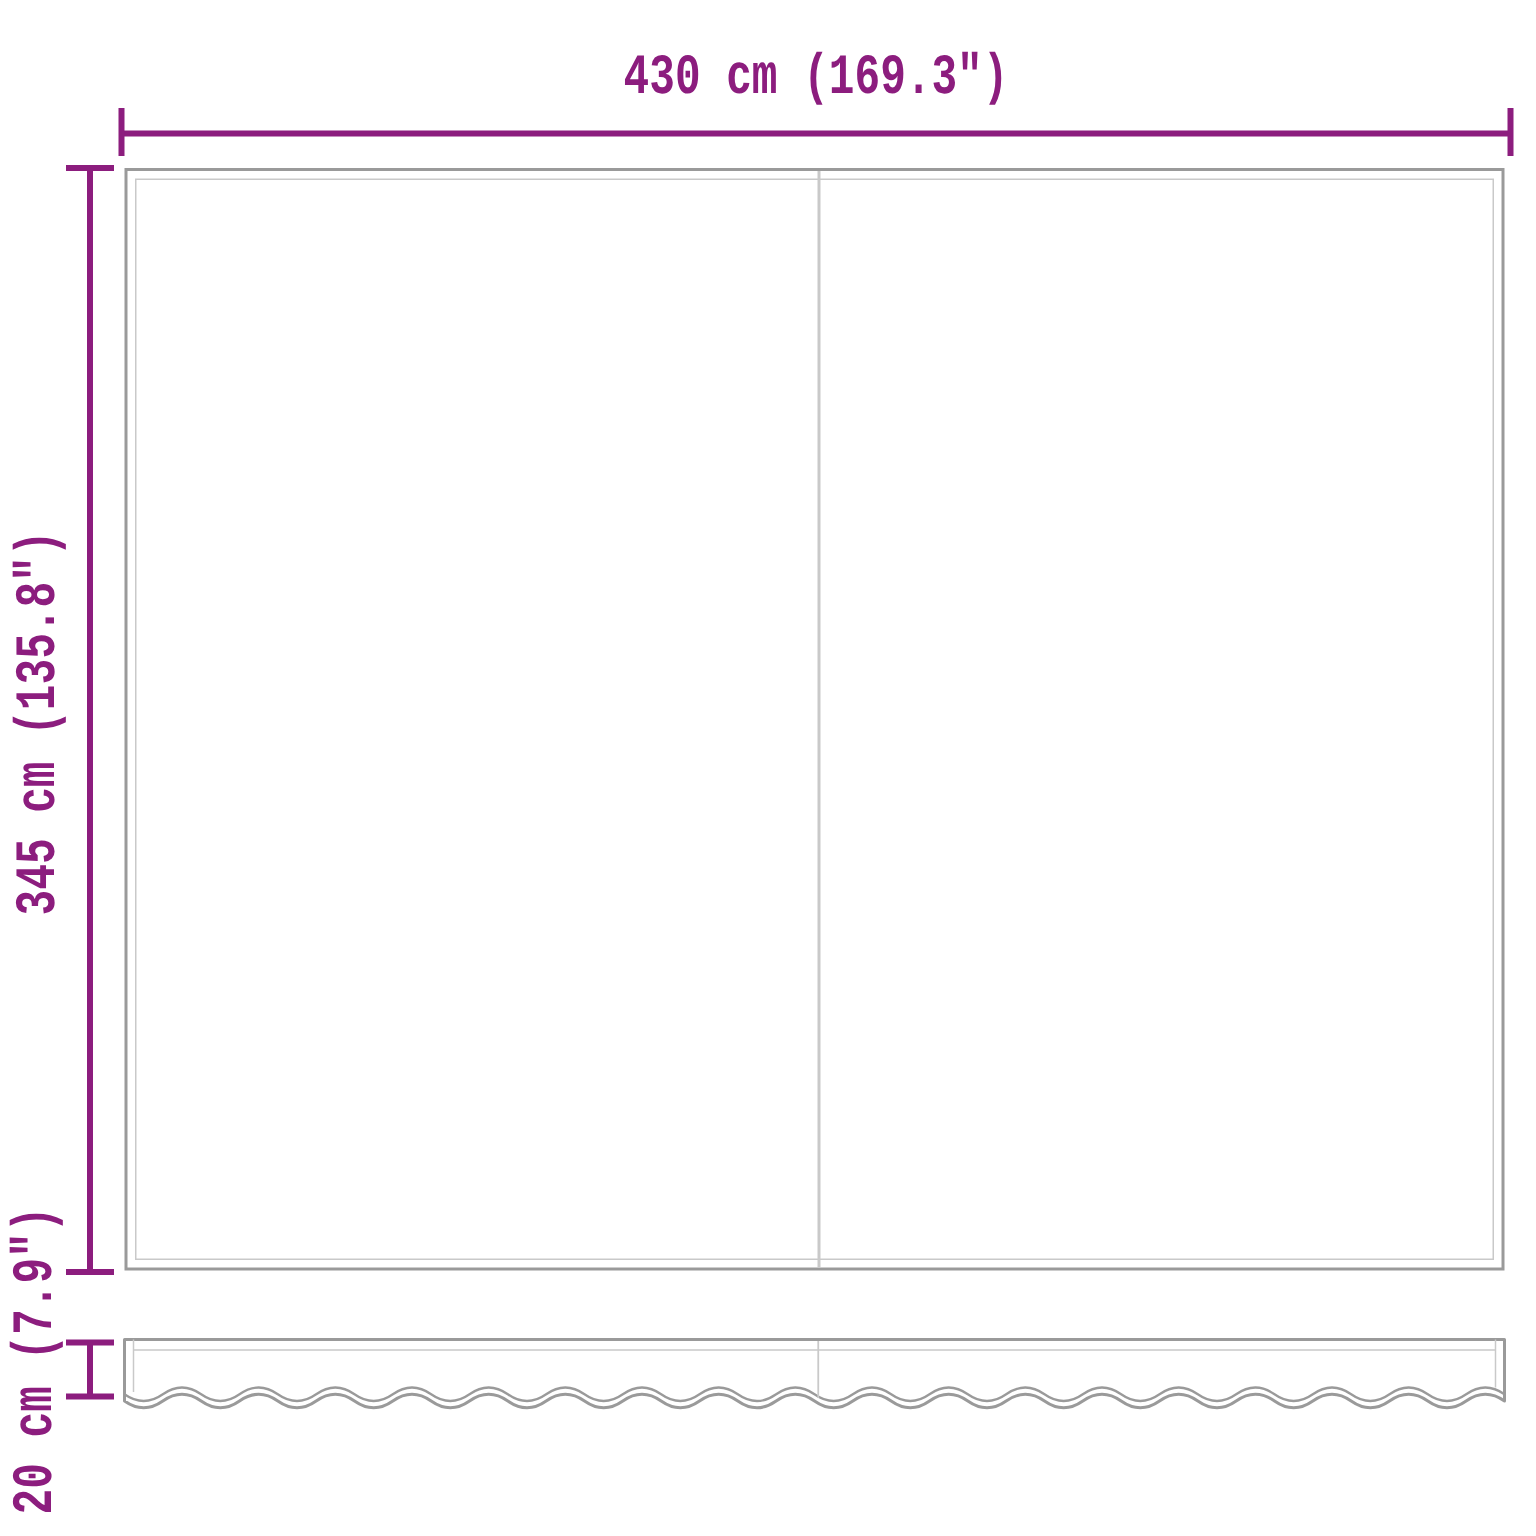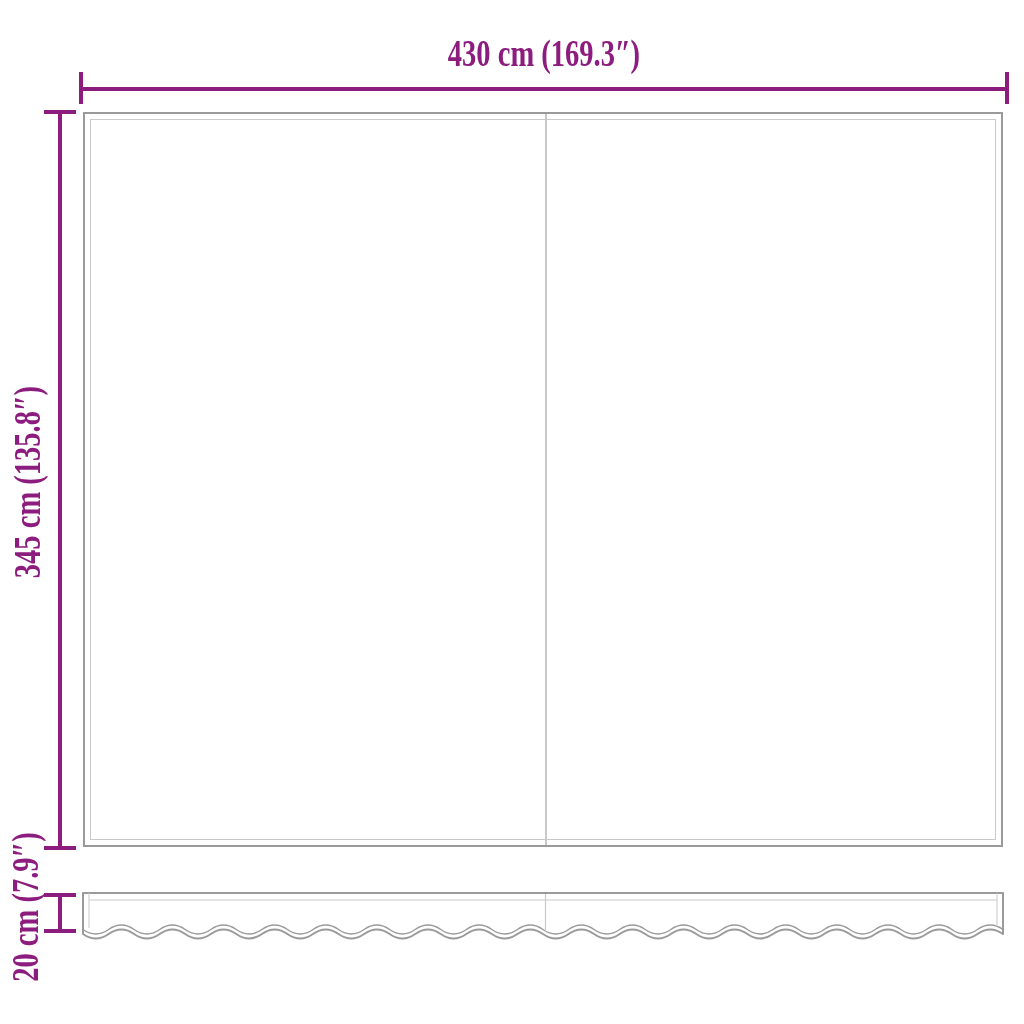--- a/index.html
+++ b/index.html
@@ -7,21 +7,21 @@
     --outline:#9A9A9A;
     --inner:#C9C9C9;
     --bg:#FFFFFF;
   }
   html,body{margin:0;padding:0;background:var(--bg);}
   .canvas{
     position:relative;
     width:1024px;height:1024px;
     background:var(--bg);
     overflow:hidden;
-    font-family:Liberation Serif, serif;
+    font-family:Liberation Mono, monospace;
   }
   .dim-label{
     position:absolute;
     color:var(--dim);
     font-size:38px;
     font-weight:bold;
     white-space:nowrap;
     line-height:40px;
     text-align:center;
   }

